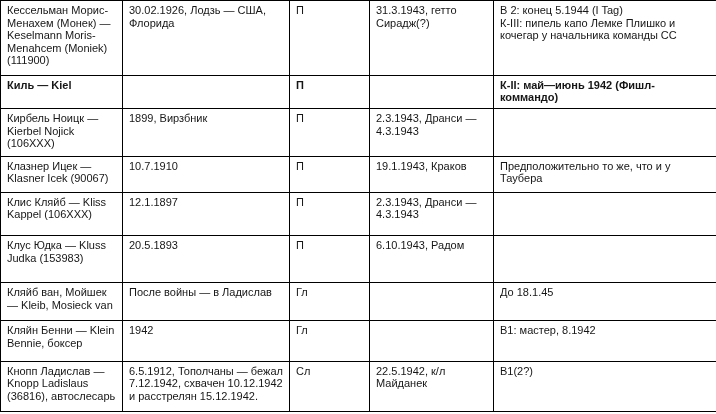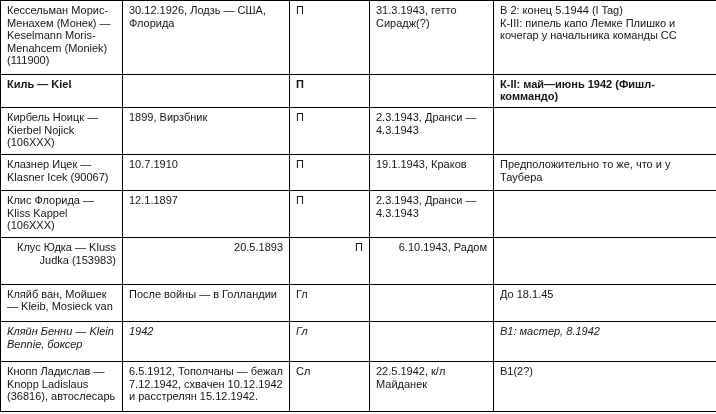--- a/index.html
+++ b/index.html
@@ -28,40 +28,40 @@
     white-space: pre-line;
     overflow: hidden;
   }
   
   tr.r0  { height: 68px; padding-left: 17px; }
   tr.r1  { height: 23px; font-weight: bold; }
   tr.r2  { height: 34px; }
   tr.r3  { height: 50px; }
   tr.r4  { height: 33px; }
   tr.r5  { height: 40px; }
-  tr.r6  { height: 43px; text-align: right; }
+  tr.r6  { height: 43px; }
   tr.r7  { height: 35px; margin-top: 41px; }
-  tr.r8  { height: 37px; font-style: italic; }
+  tr.r8  { height: 37px; }
   tr.r9  { height: 46px; }
 </style>
 </head>
 <body>
 
 <table class="roster">
   <colgroup>
     <col style="width:122px">
     <col style="width:167px">
     <col style="width:80px">
     <col style="width:124px">
     <col style="width:223px">
   </colgroup>
   <tbody>
     <tr class="r0">
       <td>Кессельман Морис-Менахем (Монек) — Keselmann Moris-Menahcem (Moniek) (111900)</td>
-      <td>30.12.1926, Лодзь — США, Флорида</td>
+      <td>30.02.1926, Лодзь — США, Флорида</td>
       <td>П</td>
       <td>31.3.1943, гетто Сирадж(?)</td>
       <td>В 2: конец 5.1944 (I Tag)
 К-III: пипель капо Лемке Плишко и кочегар у начальника команды СС</td>
     </tr>
     <tr class="r1">
       <td>Киль — Kiel</td>
       <td></td>
       <td>П</td>
       <td></td>
@@ -75,36 +75,36 @@
       <td></td>
     </tr>
     <tr class="r4">
       <td>Клазнер Ицек — Klasner Icek (90067)</td>
       <td>10.7.1910</td>
       <td>П</td>
       <td>19.1.1943, Краков</td>
       <td>Предположительно то же, что и у Таубера</td>
     </tr>
     <tr class="r5">
-      <td>Клис Флорида — Kliss Kappel (106XXX)</td>
+      <td>Клис Кляйб — Kliss Kappel (106XXX)</td>
       <td>12.1.1897</td>
       <td>П</td>
       <td>2.3.1943, Дранси — 4.3.1943</td>
       <td></td>
     </tr>
     <tr class="r6">
       <td>Клус Юдка — Kluss Judka (153983)</td>
       <td>20.5.1893</td>
       <td>П</td>
       <td>6.10.1943, Радом</td>
       <td></td>
     </tr>
     <tr class="r7">
       <td>Кляйб ван, Мойшек — Kleib, Mosieck van</td>
-      <td>После войны — в Голландии</td>
+      <td>После войны — в Ладислав</td>
       <td>Гл</td>
       <td></td>
       <td>До 18.1.45</td>
     </tr>
     <tr class="r8">
       <td>Кляйн Бенни — Klein Bennie, боксер</td>
       <td>1942</td>
       <td>Гл</td>
       <td></td>
       <td>В1: мастер, 8.1942</td>

